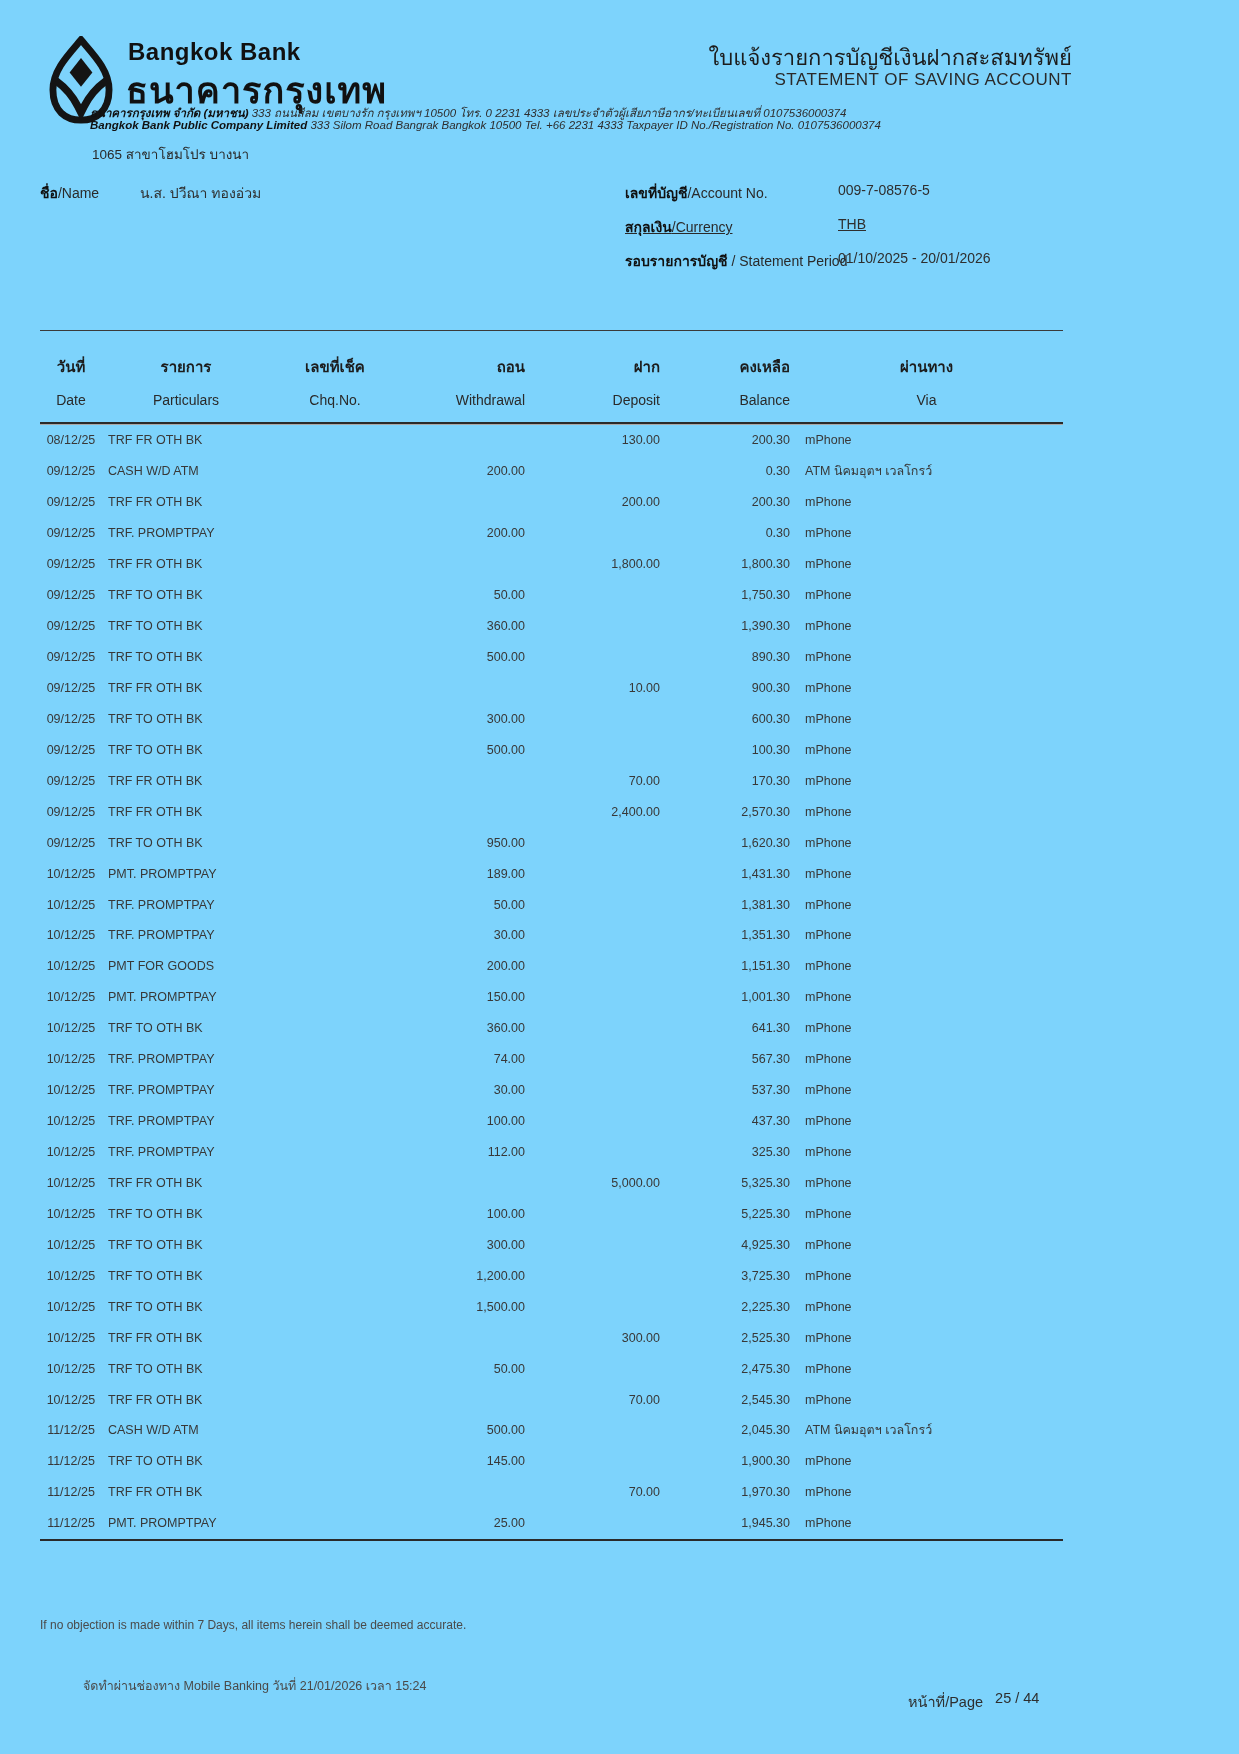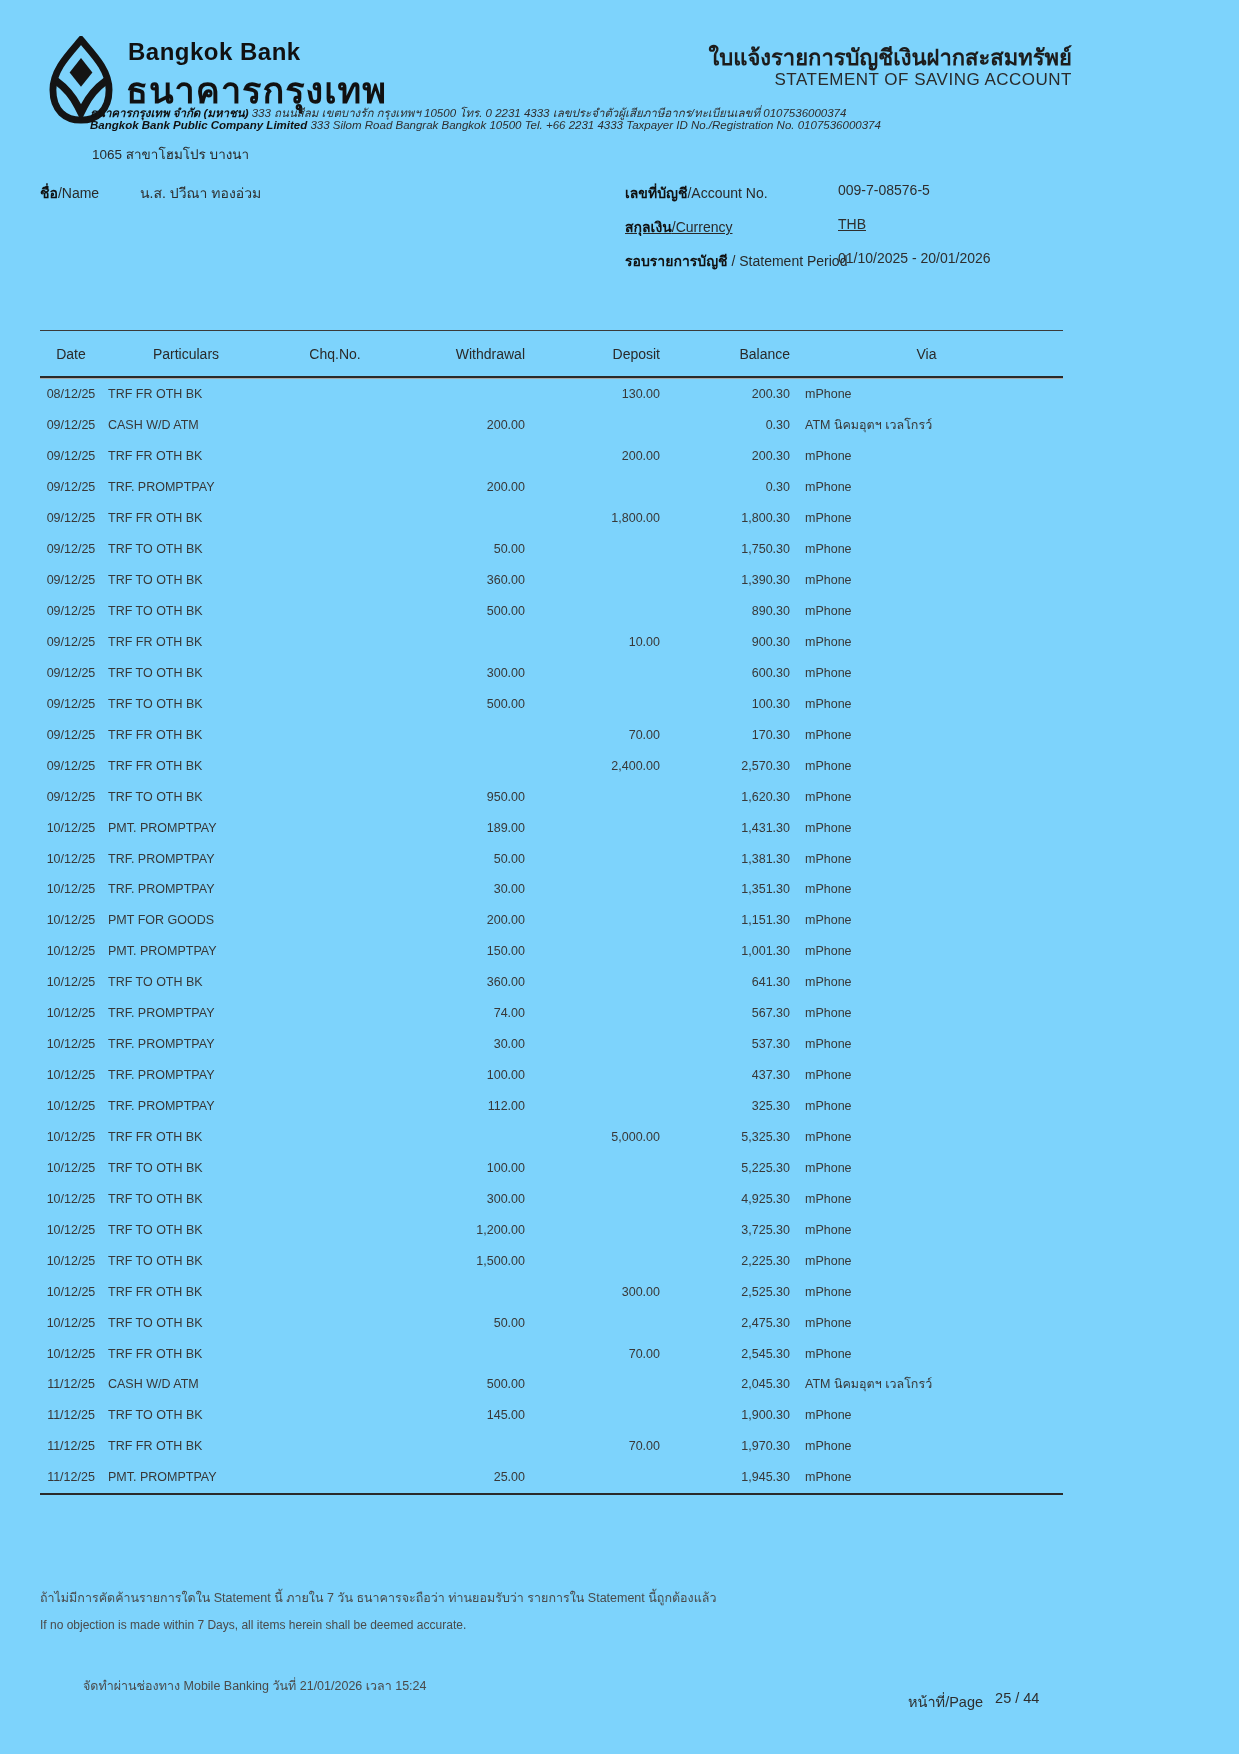--- a/index.html
+++ b/index.html
@@ -5,21 +5,21 @@
   * { margin:0; padding:0; box-sizing:border-box; }
   body { background:#e8e8e8; font-family:"Liberation Sans", sans-serif; }
   .page {
     position:relative; width:1239px; height:1754px; margin:0 auto;
     background:#7dd3fc; color:#222; overflow:hidden;
   }
   
   .logo { position:absolute; left:42px; top:36px; width:78px; height:88px; }
   .bank-en { position:absolute; left:128px; top:38px; font-size:24px; font-weight:bold; letter-spacing:.5px; color:#111; }
   .bank-th { position:absolute; left:126px; top:62px; font-size:36px; font-weight:bold; letter-spacing:1px; color:#111; }
-  .doc-title-th { position:absolute; right:167px; top:40px; font-size:22px; font-weight:bold; color:#1c1c1c; }
+  .doc-title-th { position:absolute; right:167px; top:40px; font-size:22px; font-weight:normal; color:#1c1c1c; }
   .doc-title-en { position:absolute; right:167px; top:70px; font-size:17px; color:#2a2a2a; letter-spacing:.5px; }
   .addr { position:absolute; left:90px; width:1000px; font-size:11.5px; color:#2e2e2e; white-space:nowrap;font-style:italic; }
   .addr b { color:#111; }
   .addr1 { top:104px; }
   .addr2 { top:119px; }
   .branch { position:absolute; left:92px; top:143px; font-size:13.5px; color:#2a2a2a; }
   
   .info-label { position:absolute; font-size:14px; color:#2a2a2a; }
   .info-label .th { font-weight:bold; color:#111; }
   .info-value { position:absolute; font-size:14px; color:#2e2e2e; }
@@ -83,20 +83,29 @@
 
   <div class="info-label row-curr rlx"><span class="th">สกุลเงิน</span><span>/Currency</span></div>
   <div class="info-value row-curr rvx">THB</div>
 
   <div class="info-label row-period rlx"><span class="th">รอบรายการบัญชี</span><span> / Statement Period</span></div>
   <div class="info-value row-period rvx">01/10/2025 - 20/01/2026</div>
 
   <div class="table-wrap">
     <div class="rule-top"></div>
 
+    <div class="grid7 hrow-th">
+      <span class="h-center">วันที่</span>
+      <span class="h-center">รายการ</span>
+      <span class="h-center">เลขที่เช็ค</span>
+      <span class="h-right">ถอน</span>
+      <span class="h-right">ฝาก</span>
+      <span class="h-right">คงเหลือ</span>
+      <span class="h-center">ผ่านทาง</span>
+    </div>
 
     <div class="grid7 hrow-en">
       <span class="h-center">Date</span>
       <span class="h-center">Particulars</span>
       <span class="h-center">Chq.No.</span>
       <span class="h-right">Withdrawal</span>
       <span class="h-right">Deposit</span>
       <span class="h-right">Balance</span>
       <span class="h-center">Via</span>
     </div>
@@ -461,21 +470,20 @@
     <span class="c-wd">25.00</span>
     <span class="c-dep"></span>
     <span class="c-bal">1,945.30</span>
     <span class="c-via">mPhone</span>
   </div>
 </div>
 
     <div class="bottom-rule"></div>
   </div>
 
-  <div class="fline f1">ถ้าไม่มีการคัดค้านรายการใดใน Statement นี้ ภายใน 7 วัน ธนาคารจะถือว่า ท่านยอมรับว่า รายการใน Statement นี้ถูกต้องแล้ว</div>
   <div class="fline f2">If no objection is made within 7 Days, all items herein shall be deemed accurate.</div>
   <div class="fline f4">จัดทำผ่านช่องทาง Mobile Banking วันที่ 21/01/2026 เวลา 15:24</div>
 
   <div class="page-num">
     <span class="lbl">หน้าที่/Page</span>
     <span>25 / 44</span>
   </div>
 
 </div>
 

